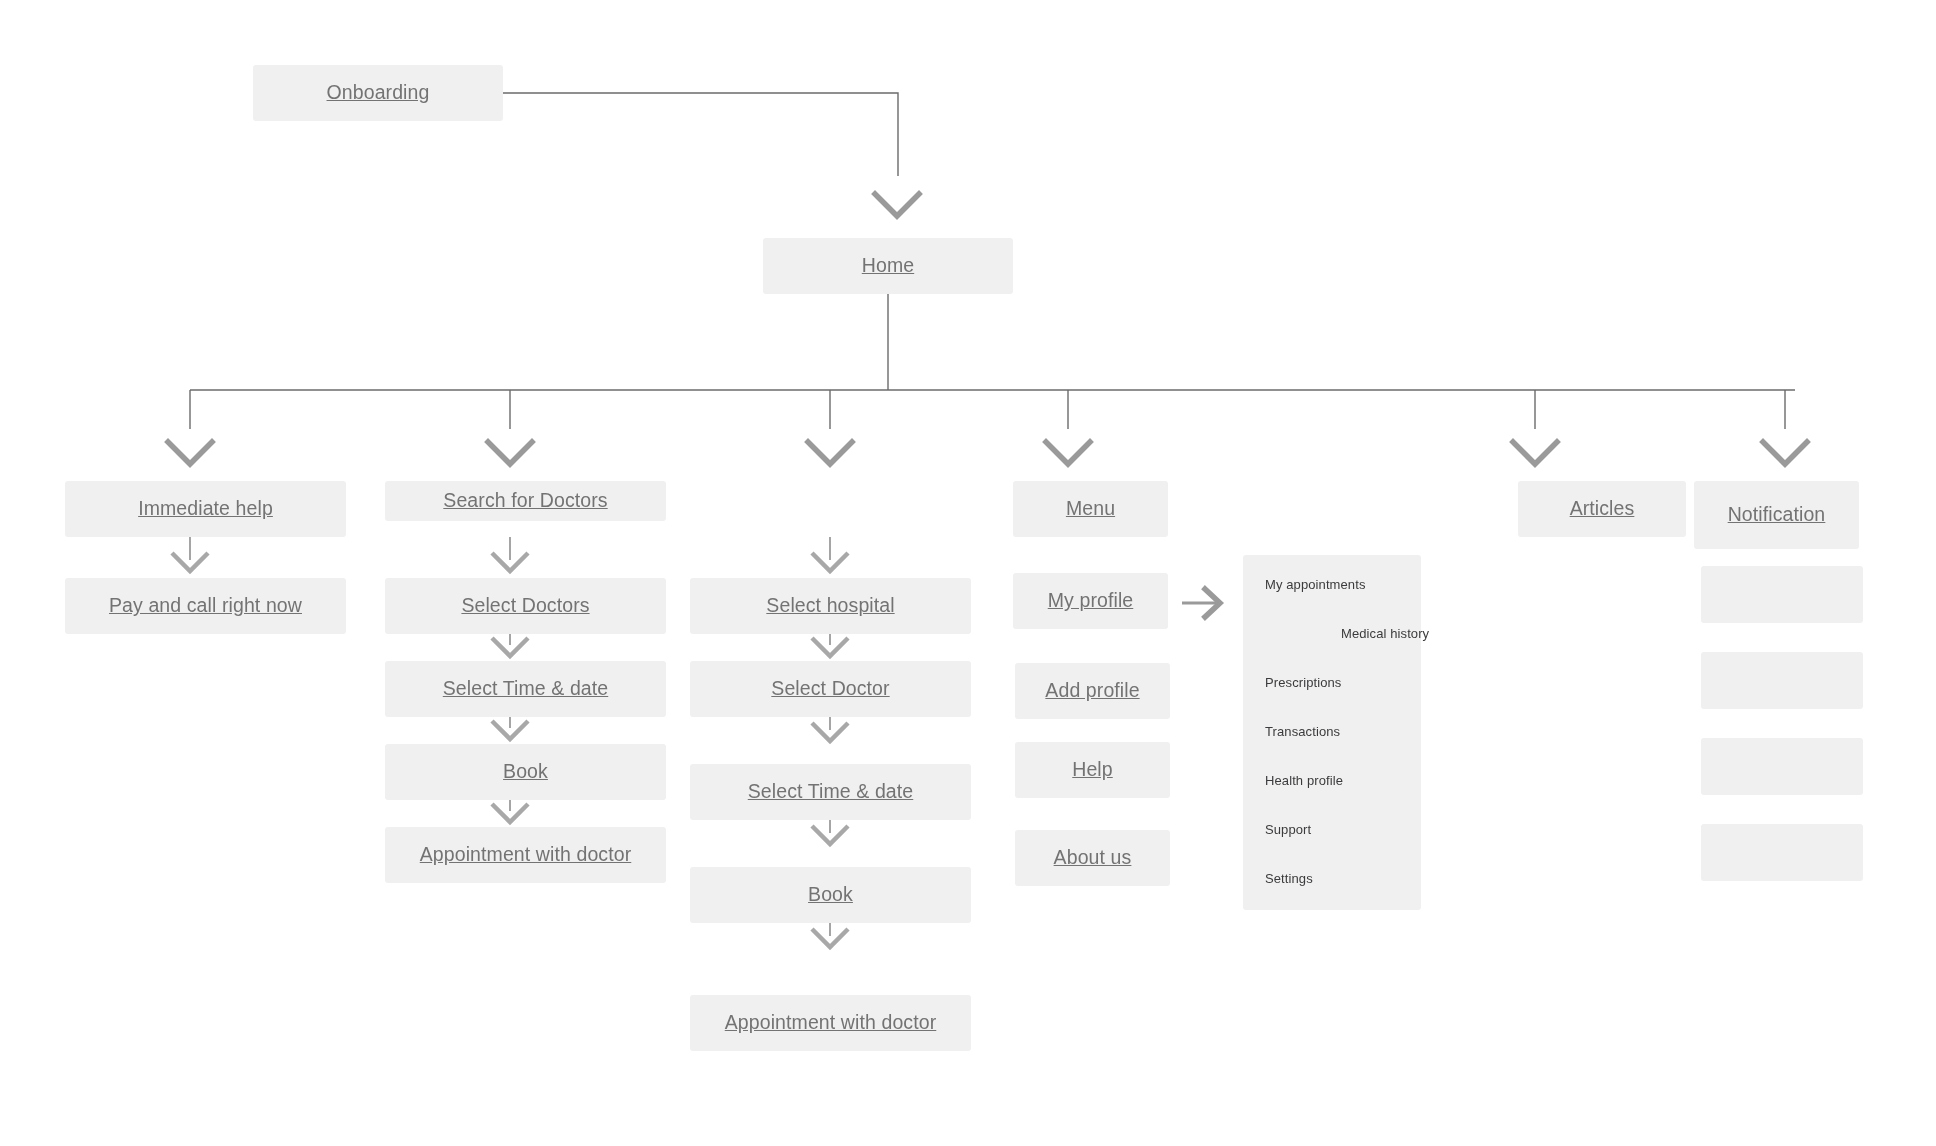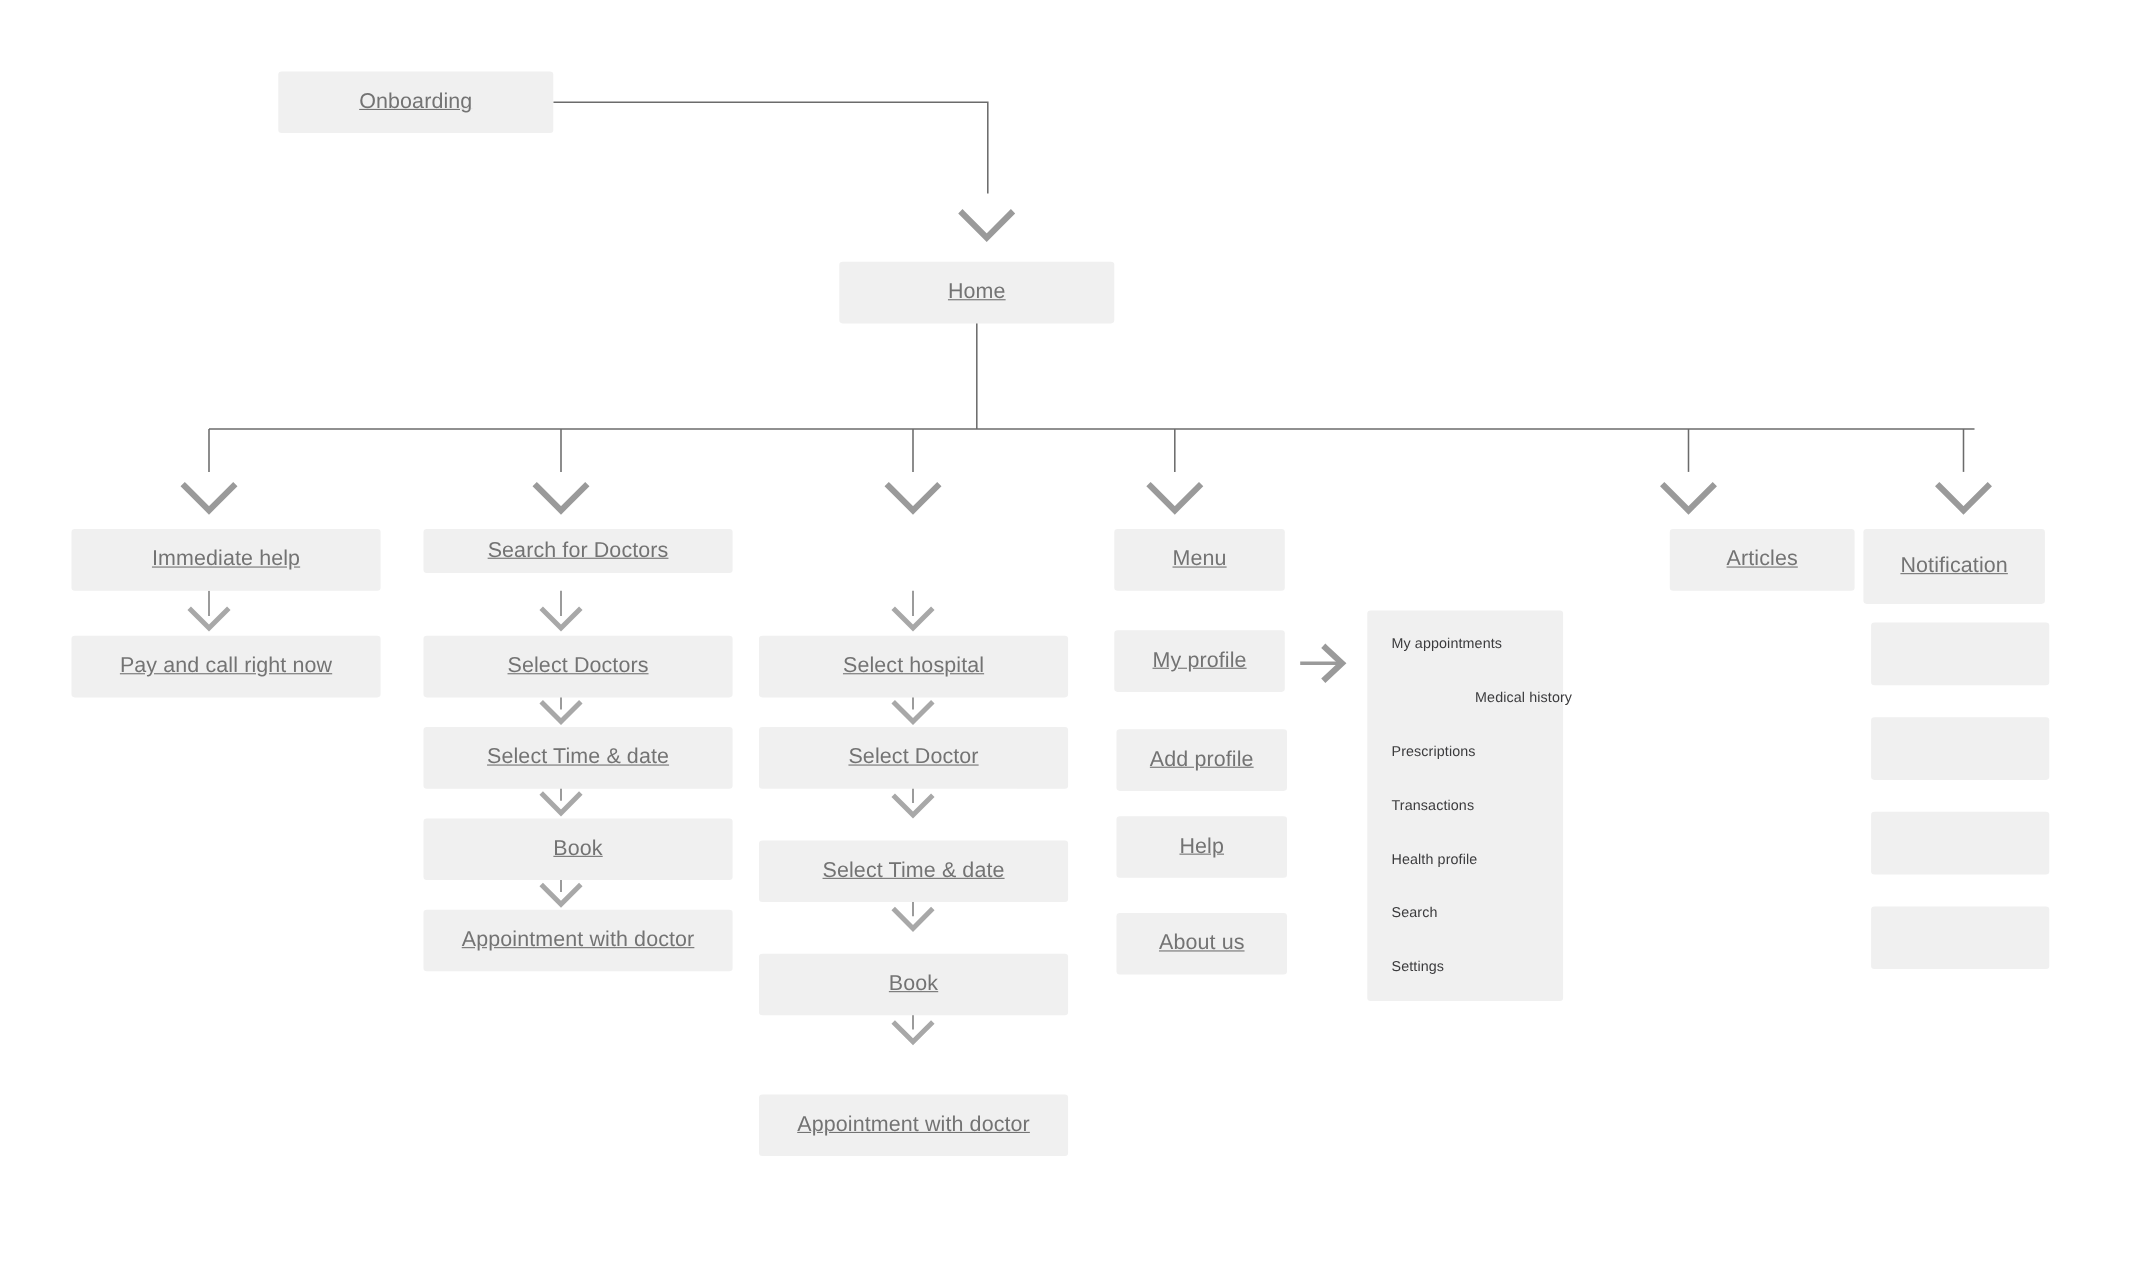--- a/index.html
+++ b/index.html
@@ -206,21 +206,21 @@
   <div class="node" style="left:1015px; top:663px; width:155px; height:56px;">Add profile</div>
   <div class="node" style="left:1015px; top:742px; width:155px; height:56px;">Help</div>
   <div class="node" style="left:1015px; top:830px; width:155px; height:56px;">About us</div>
 
   <div class="panel" style="left:1243px; top:555px; width:178px; height:355px;"></div>
   <div class="panel-item" style="left:1265px; top:577px;">My appointments</div>
   <div class="panel-item" style="left:1341px; top:626px;">Medical history</div>
   <div class="panel-item" style="left:1265px; top:675px;">Prescriptions</div>
   <div class="panel-item" style="left:1265px; top:724px;">Transactions</div>
   <div class="panel-item" style="left:1265px; top:773px;">Health profile</div>
-  <div class="panel-item" style="left:1265px; top:822px;">Search</div>
+  <div class="panel-item" style="left:1265px; top:822px;">Support</div>
   <div class="panel-item" style="left:1265px; top:871px;">Settings</div>
 
   <div class="node" style="left:1518px; top:481px; width:168px; height:56px;">Articles</div>
 
   <div class="node" style="left:1694px; top:481px; width:165px; height:68px;">Notification</div>
   <div class="node placeholder" style="left:1701px; top:566px; width:162px; height:57px;"></div>
   <div class="node placeholder" style="left:1701px; top:652px; width:162px; height:57px;"></div>
   <div class="node placeholder" style="left:1701px; top:738px; width:162px; height:57px;"></div>
   <div class="node placeholder" style="left:1701px; top:824px; width:162px; height:57px;"></div>
 

